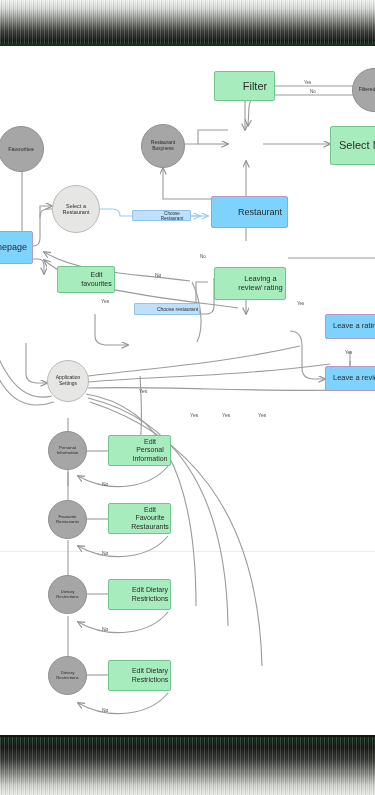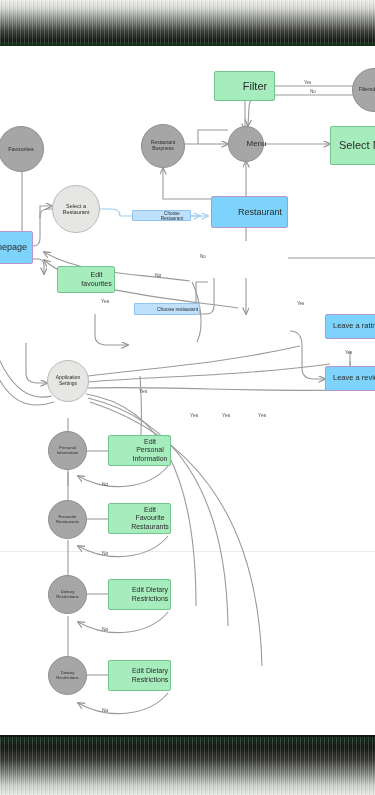--- a/index.html
+++ b/index.html
@@ -152,23 +152,20 @@
   </div>
 
   <div class="node rect green" style="left:214px;top:25px;width:61px;height:30px;font-size:11px;">
     <span>Filter</span>
   </div>
 
   <div class="node circ grey-dark" style="left:352px;top:22px;width:44px;height:44px;font-size:5px;padding:0 4px;">
     <span>Filtered Menu</span>
   </div>
 
-  <div class="node circ grey-dark" style="left:228px;top:80px;width:36px;height:36px;font-size:8px;">
-    <span>Menu</span>
-  </div>
 
   <div class="node rect green" style="left:330px;top:80px;width:70px;height:39px;font-size:11px;justify-content:flex-start;padding-left:8px;">
     <span>Select M</span>
   </div>
 
   <div class="node circ grey-light" style="left:52px;top:139px;width:48px;height:48px;font-size:5.5px;padding:0 7px;">
     <span>Select a Restaurant</span>
   </div>
 
   <div class="node blue-lbl" style="left:132px;top:204px;width:59px;height:11px;font-size:4.6px;transform:translateY(-40px);">
@@ -184,20 +181,23 @@
   </div>
 
   <div class="node rect green" style="left:57px;top:220px;width:58px;height:27px;font-size:7px;">
     <span>Edit favourites</span>
   </div>
 
   <div class="node blue-lbl" style="left:134px;top:257px;width:66px;height:12px;font-size:5px;">
     <span>Choose restaurant</span>
   </div>
 
+  <div class="node rect green" style="left:214px;top:221px;width:72px;height:33px;font-size:7.5px;">
+    <span>Leaving a review/ rating</span>
+  </div>
 
   <div class="node rect purple" style="left:325px;top:268px;width:72px;height:25px;font-size:7.5px;justify-content:flex-start;padding-left:7px;">
     <span>Leave a rating</span>
   </div>
 
   <div class="node rect purple" style="left:325px;top:320px;width:72px;height:25px;font-size:7.5px;justify-content:flex-start;padding-left:7px;">
     <span>Leave a review</span>
   </div>
 
   <div class="node circ grey-light" style="left:47px;top:314px;width:42px;height:42px;font-size:5px;padding:0 5px;">

